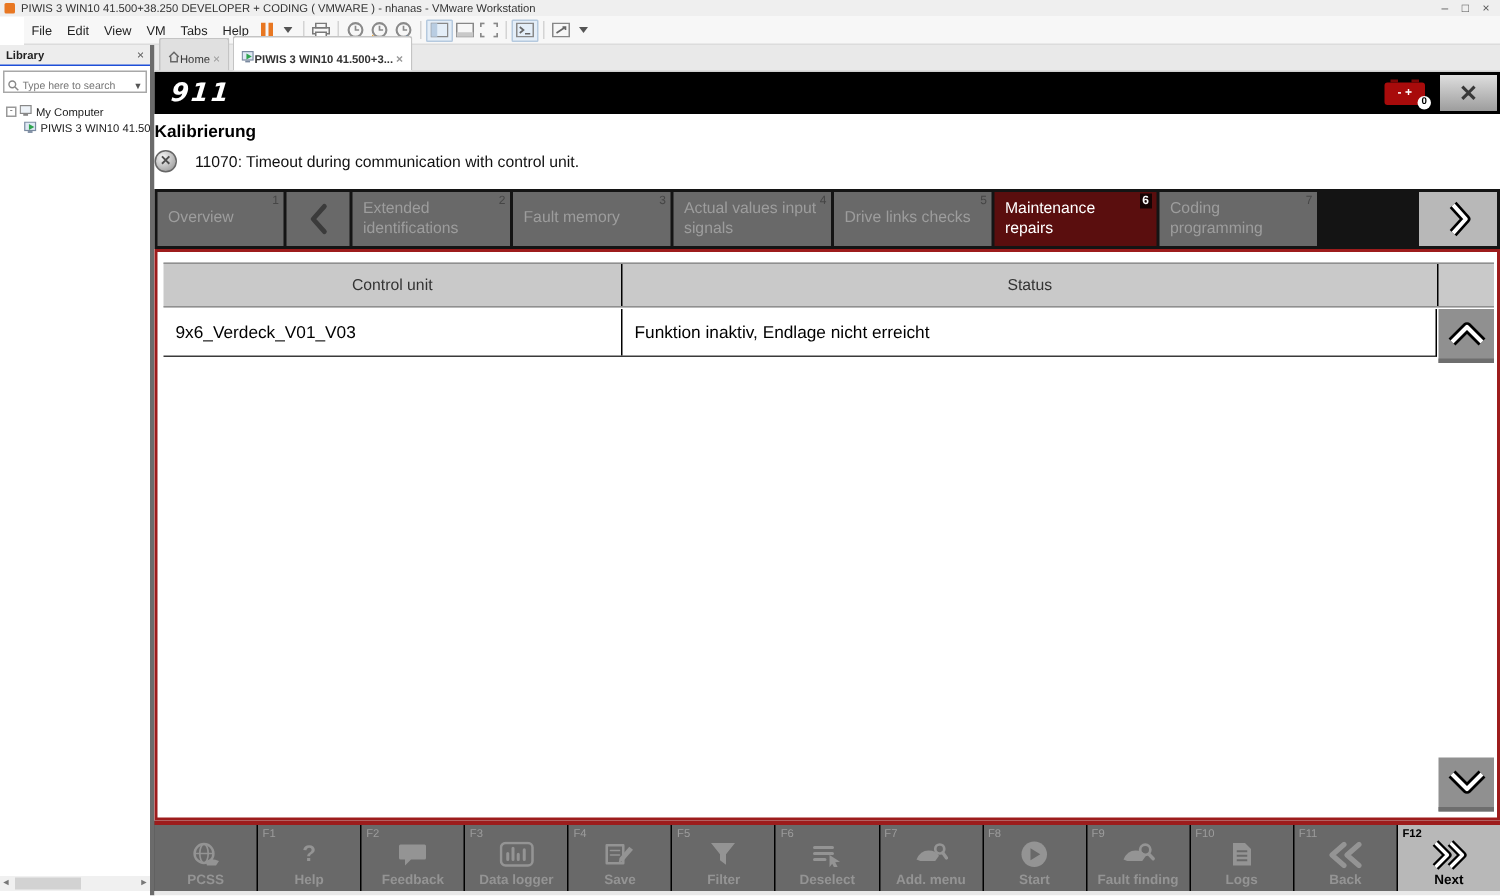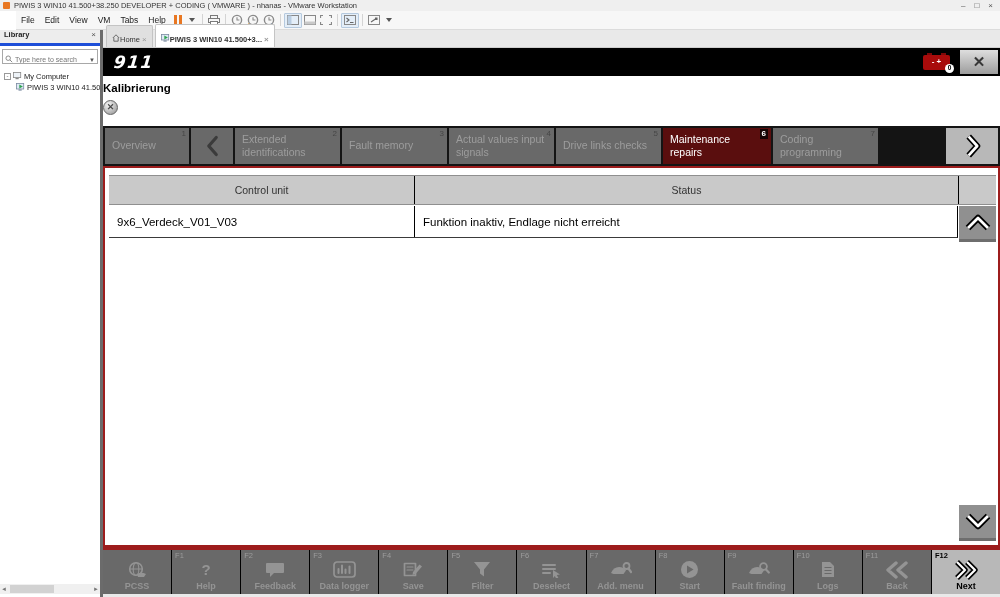--- a/index.html
+++ b/index.html
@@ -12,22 +12,22 @@
   .winctl{margin-left:auto;display:flex;gap:9px;padding-right:7px;font-size:8px;color:#555;line-height:1}
   .menubar{position:absolute;left:16px;top:11px;width:1000px;height:19px;background:#f7f7f7;
            border-bottom:1px solid #dcdcdc;display:flex;align-items:center;font-size:8.5px;color:#222;box-sizing:border-box}
   .menu-item{padding:0 5px;cursor:default}
   .tb-sep{width:1px;height:12px;background:#d4d4d4;margin:0 3px}
   .tb-ico{height:15px;min-width:14px;display:flex;align-items:center;justify-content:center;padding:0 2px;box-sizing:border-box}
   .tb-ico.boxed{border:1px solid #b5c9de;background:#e4eef8;border-radius:1px}
   
   .sidebar{position:absolute;left:0;top:30px;width:103px;height:567px;background:#fff;
            border-right:3px solid #6b6b6b;box-sizing:border-box}
-  .lib-head{height:13px;background:#ededed;display:flex;align-items:flex-start;font-size:7.5px;
-            font-weight:bold;color:#222;padding:0 4px;border-bottom:3px solid #1d4ed8}
+  .lib-head{height:13px;background:#ededed;display:flex;align-items:center;font-size:7.5px;
+            font-weight:bold;color:#222;padding:0 4px;border-bottom:1px solid #1d4ed8}
   .lib-close{margin-left:auto;font-size:8px;color:#555;font-weight:normal}
   .searchbox{margin:3px 2px;height:13px;border:1px solid #a8a8a8;display:flex;align-items:flex-end;
              background:#fff;padding:0 2px;gap:2px}
   .searchbox input{border:0;outline:0;width:70px;font-size:7px;color:#555;padding:0;background:transparent;
                    font-family:"Liberation Sans",sans-serif}
   .search-caret{margin-left:auto;font-size:6px;color:#555}
   .tree{padding-top:4px;font-size:7.5px;color:#1a1a1a}
   .tree-row{display:flex;align-items:center;height:11px;gap:2px;white-space:nowrap;overflow:hidden}
   .expander{width:7px;height:7px;border:1px solid #999;background:#fff;font-size:6px;line-height:5px;
             text-align:center;color:#555;box-sizing:border-box;flex:0 0 auto}
@@ -269,20 +269,21 @@
       <span>- +</span>
       <span class="bat-badge">0</span>
     </span>
     <span class="pclose">✕</span>
   </div>
 
   <div class="msgarea">
     <div class="heading">Kalibrierung</div>
     <div class="msgrow">
       <span class="erricon">✕</span>
+      <span class="msgtext">11070: Timeout during communication with control unit.</span>
     </div>
   </div>
 
   <div class="navbar" id="piwis-navbar">
       <div class="navtab" style="width: 84px; flex: 0 1 auto;">
         <span>Overview</span>
         <span class="num">1</span>
       </div>
       <div class="navbtn left" style="width: 42px; flex: 0 1 auto;">
         <svg width="15" height="22" viewBox="0 0 16 22">

